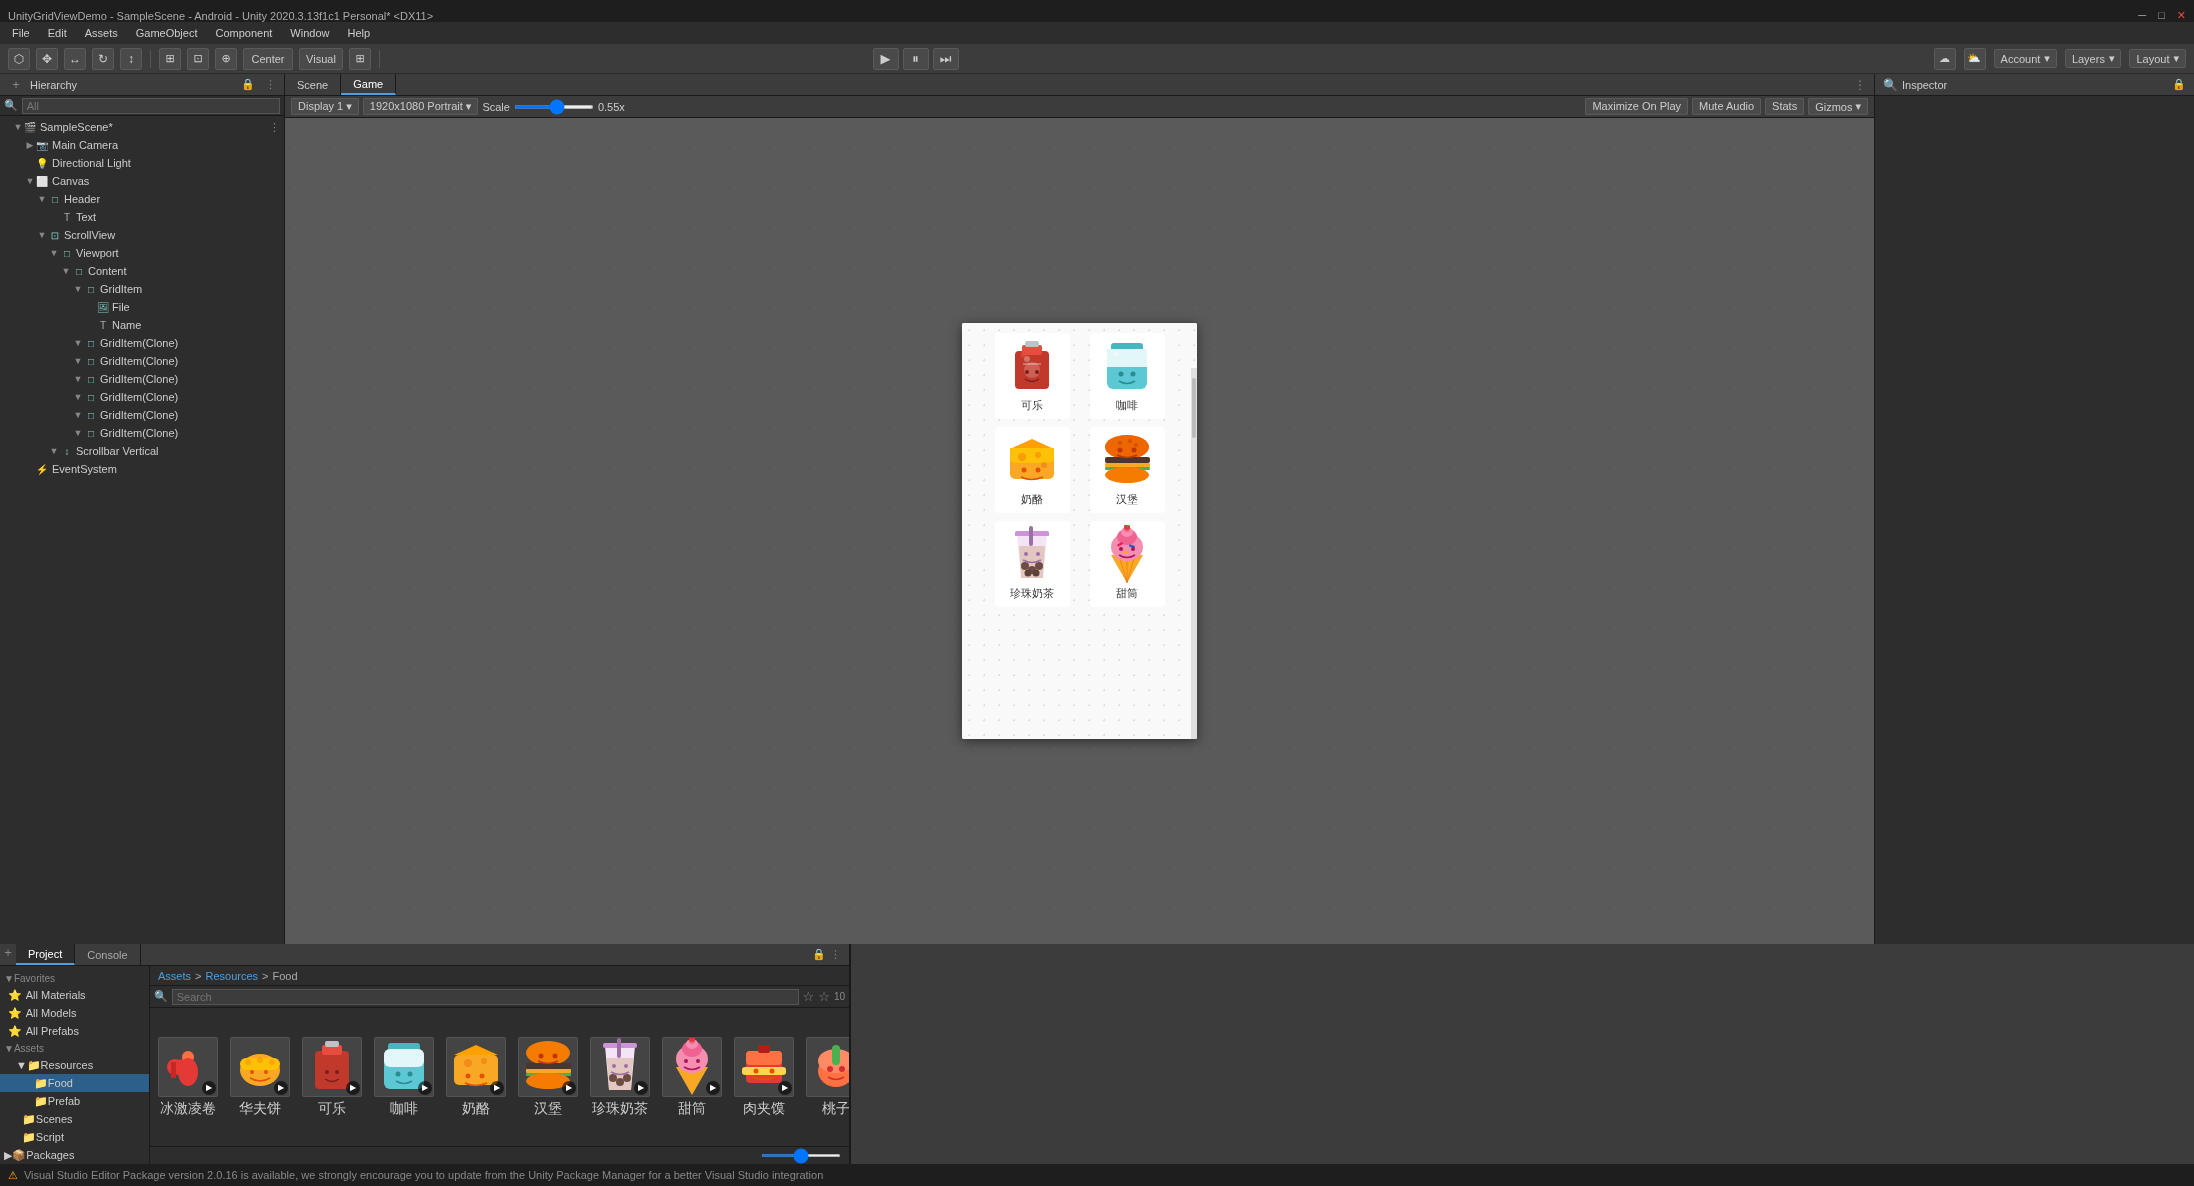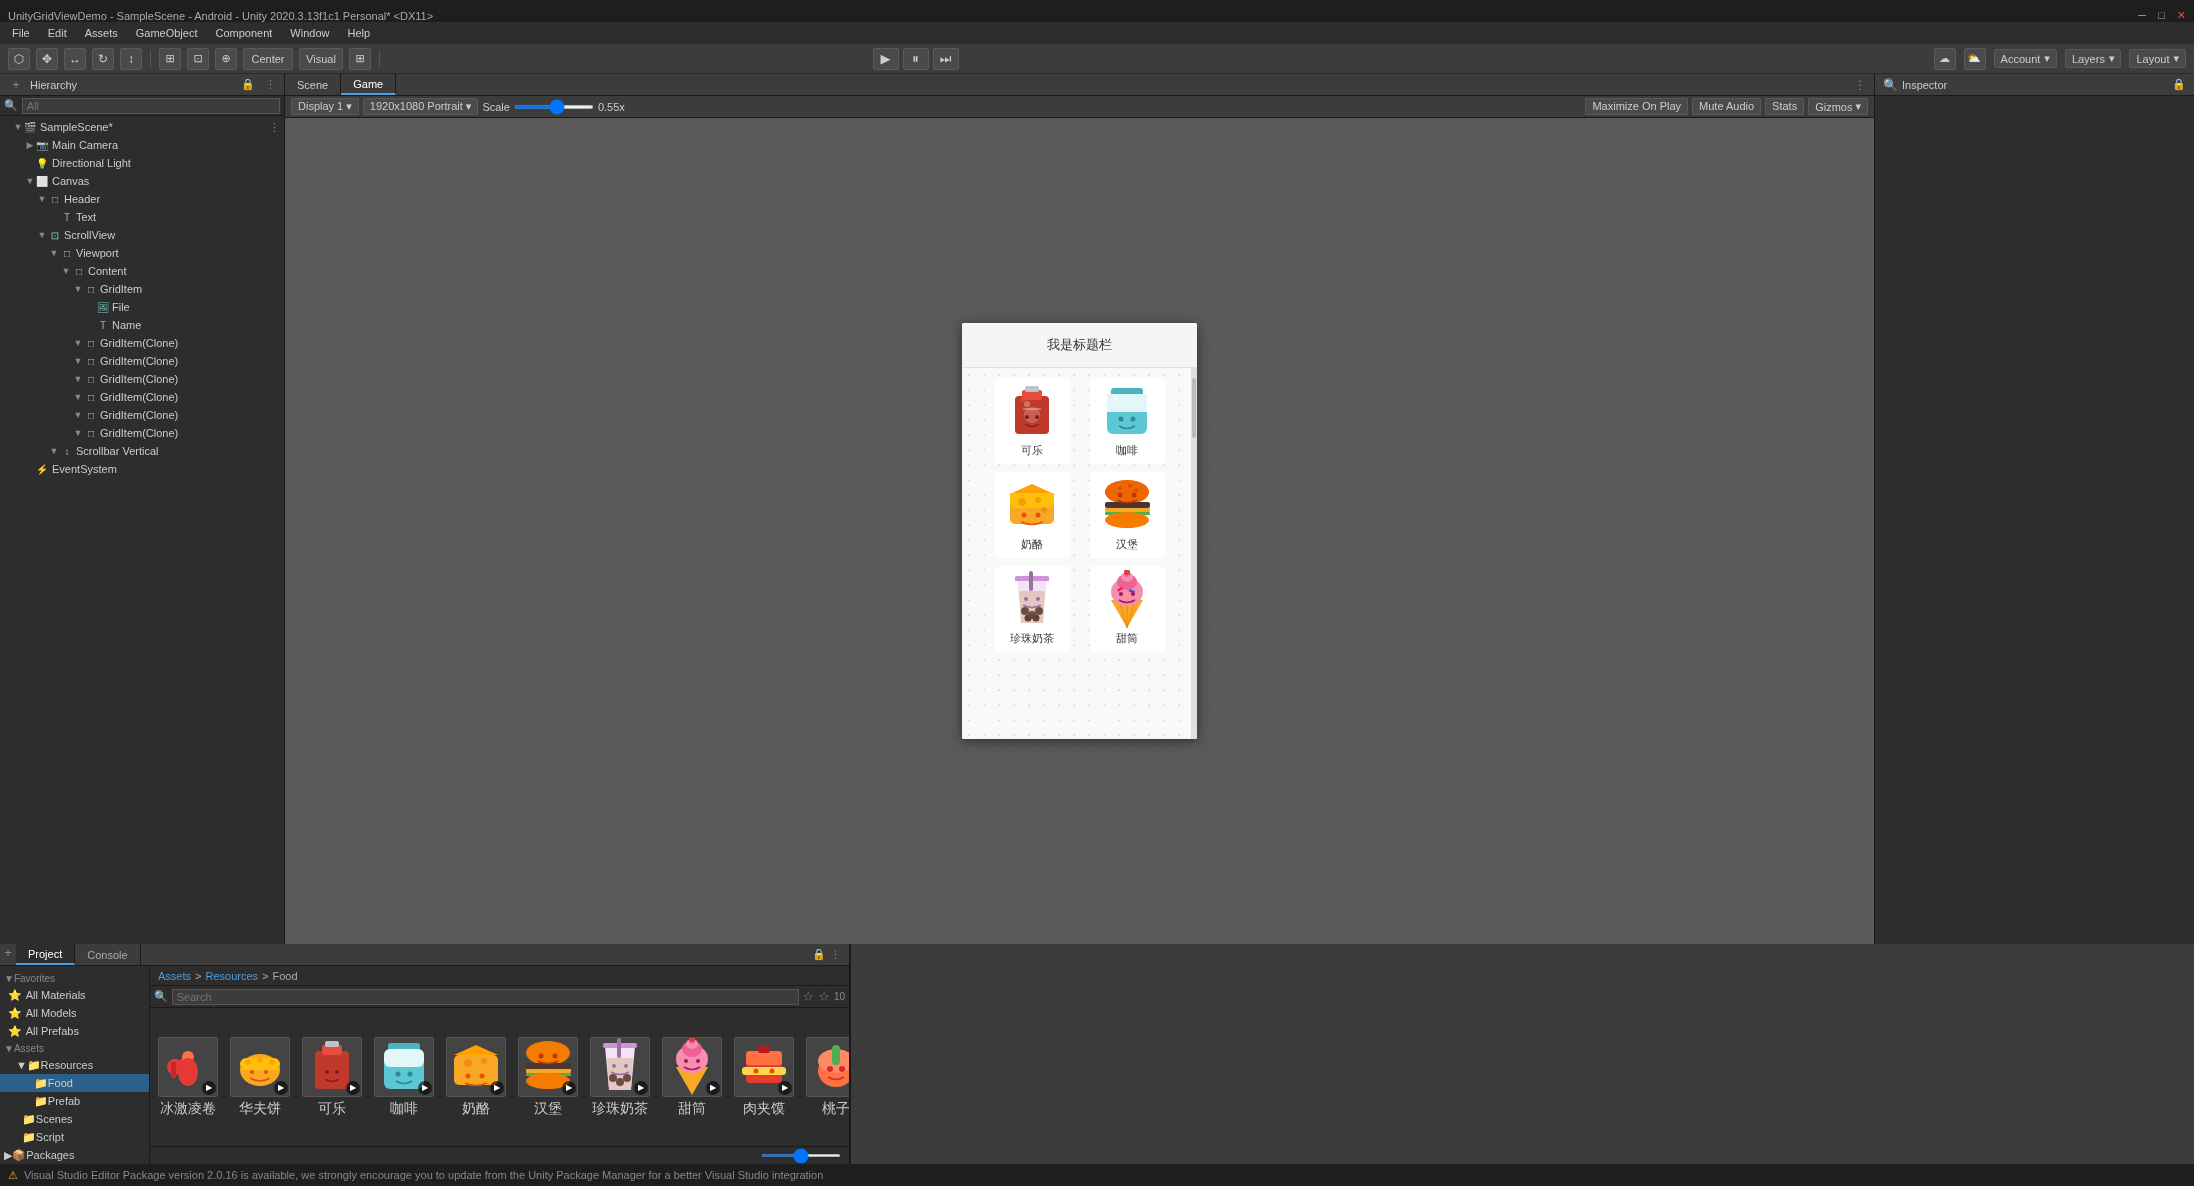--- a/index.html
+++ b/index.html
@@ -815,23 +815,20 @@
             <span>▾</span>
           </div>
         </div>
       </div>
 
       <div class="scene-view">
         <div class="scene-bg"></div>
 
         <div class="game-preview">
 
-          <div class="game-header">
-            <span style="font-size:13px;color:#333;font-weight:500;">我是标题栏</span>
-          </div>
 
           <div style="flex:1;background-image:radial-gradient(circle, #ddd 1px, transparent 1px);background-size:15px 15px;background-color:#f9f9f9;display:flex;flex-direction:column;align-items:center;padding:10px 8px;gap:8px;overflow:hidden;">
 
             <div style="display:flex;gap:20px;">
               <div style="display:flex;flex-direction:column;align-items:center;gap:4px;background:white;border-radius:4px;padding:6px;width:75px;">
                 <div style="width:55px;height:55px;display:flex;align-items:center;justify-content:center;font-size:38px;">
 
                   <svg width="50" height="55" viewBox="0 0 50 55" xmlns="http://www.w3.org/2000/svg">
                     <rect x="8" y="12" width="34" height="38" rx="4" fill="#c0392b"></rect>
                     <rect x="15" y="6" width="20" height="10" rx="2" fill="#e74c3c"></rect>

